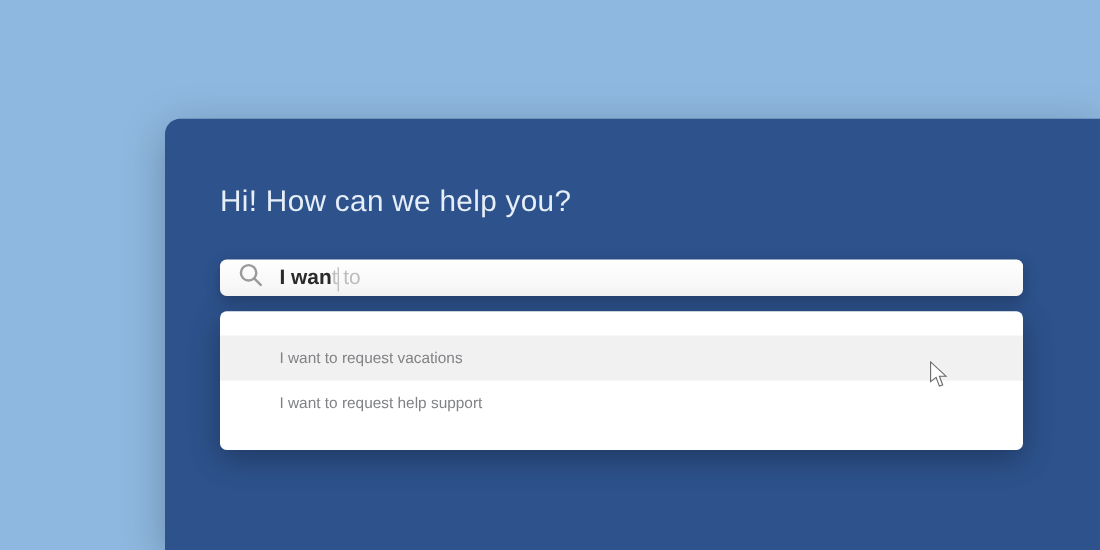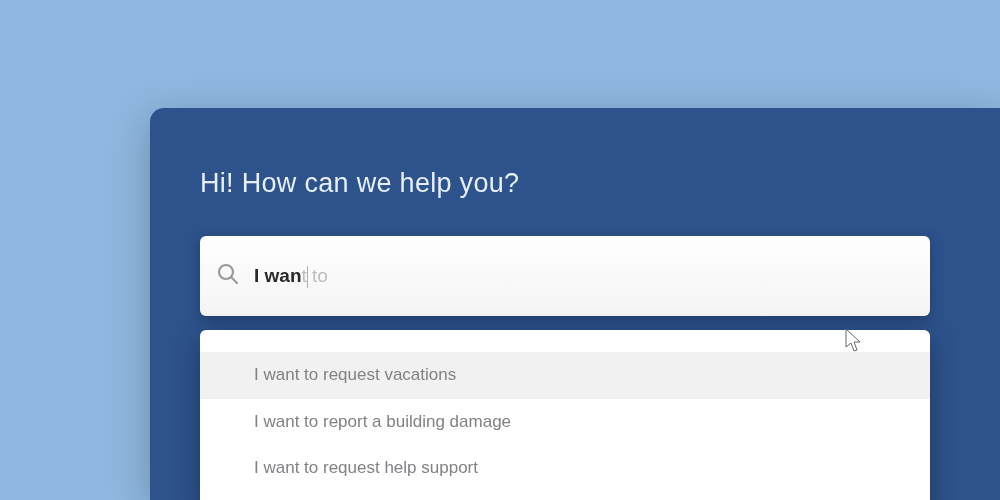--- a/index.html
+++ b/index.html
@@ -27,21 +27,21 @@
       font-size: 27px;
       font-weight: 300;
       margin-bottom: 37px;
       letter-spacing: 0.3px;
     }
     .search-box {
       background: linear-gradient(#ffffff, #f4f4f4);
       border-radius: 6px;
       display: flex;
       align-items: center;
-      padding: 26px 16px;
+      padding: 2px 16px;
       box-shadow: 0 4px 14px rgba(0,0,0,0.25);
       text-align: center;
     }
     .search-icon {
       flex-shrink: 0;
       margin-right: 14px;
     }
     .search-input {
       border: none;
       outline: none;
@@ -69,21 +69,21 @@
     }
     .dropdown {
       margin-top: 14px;
       background: #ffffff;
       border-radius: 6px;
       padding: 22px 0;
       box-shadow: 0 8px 28px rgba(0,0,0,0.3);
     }
     .dropdown-item {
       padding: 8px 54px;
-      font-size: 17px;
+      font-size: 14px;
       color: #808285;
       font-weight: 400;
       cursor: pointer;
       line-height: 1.8;
     }
     .dropdown-item.hover {
       background: #f1f1f1;
     }
     .cursor {
       position: absolute;
@@ -106,21 +106,20 @@
       </svg>
     </span>
     <div class="search-input">
       <span class="typed">I wan</span><span class="suffix">t to</span>
       <span class="caret"></span>
     </div>
   </div>
 
   <div class="dropdown">
     <div class="dropdown-item hover">I want to request vacations</div>
-    <div class="dropdown-item">I want to report a building damage</div>
     <div class="dropdown-item">I want to request help support</div>
   </div>
 </div>
 
 <div class="cursor">
   <svg width="20" height="26" viewBox="0 0 20 26">
     <path d="M1 1 L1 19 L6 15 L9 23 L12 22 L9 14 L15 14 Z" fill="#ffffff" stroke="#666" stroke-width="1"></path>
   </svg>
 </div>
 

